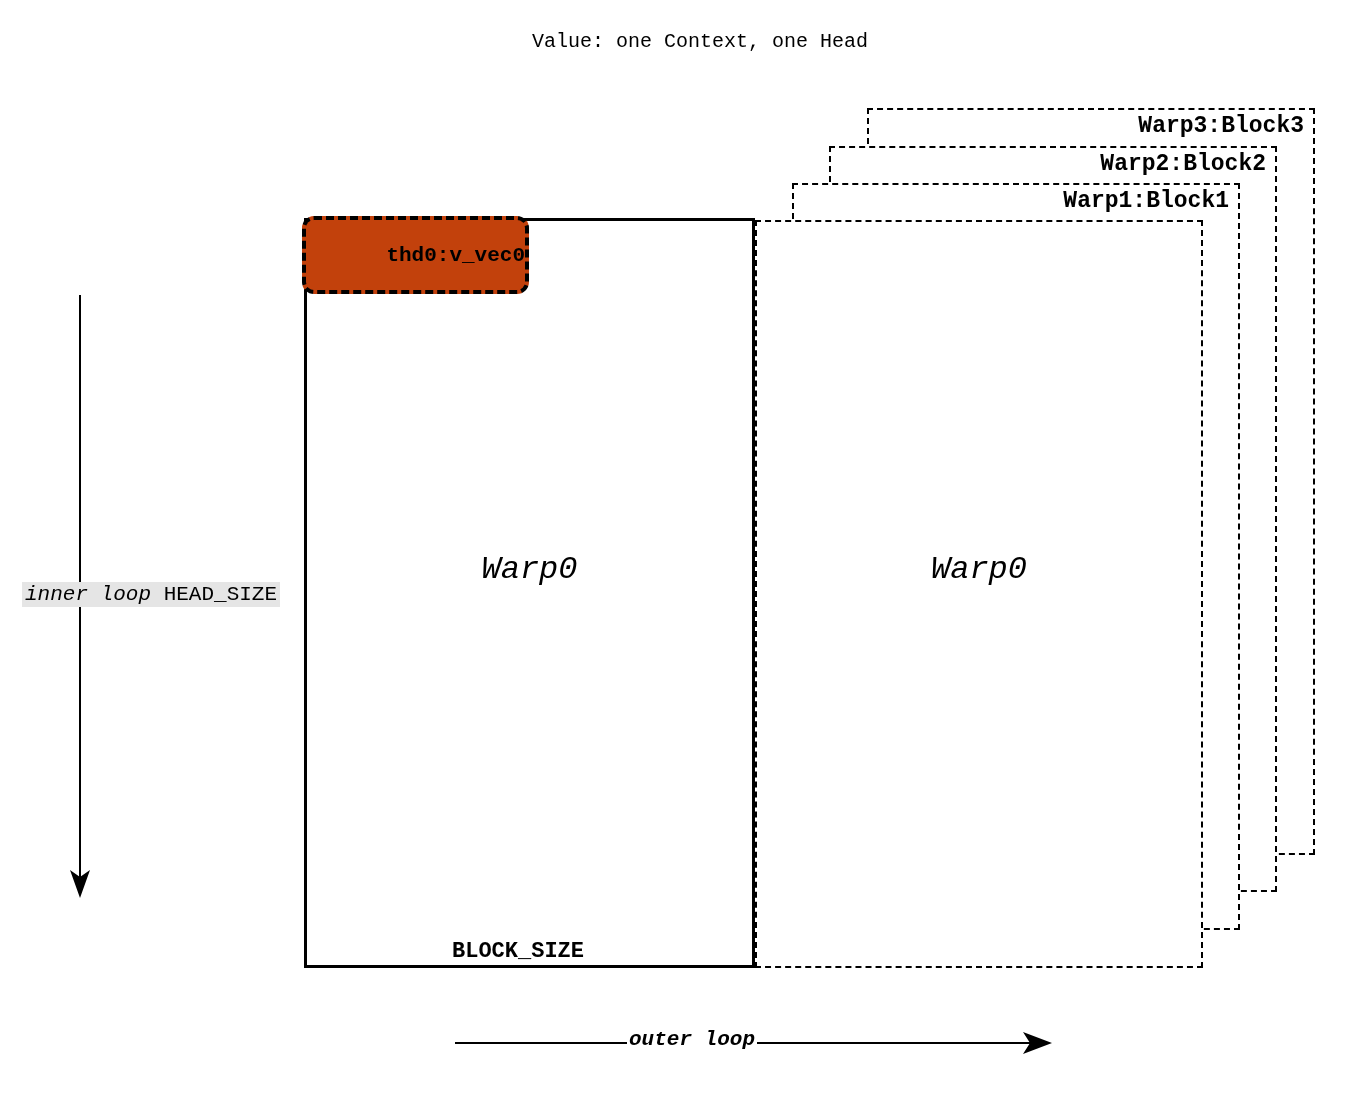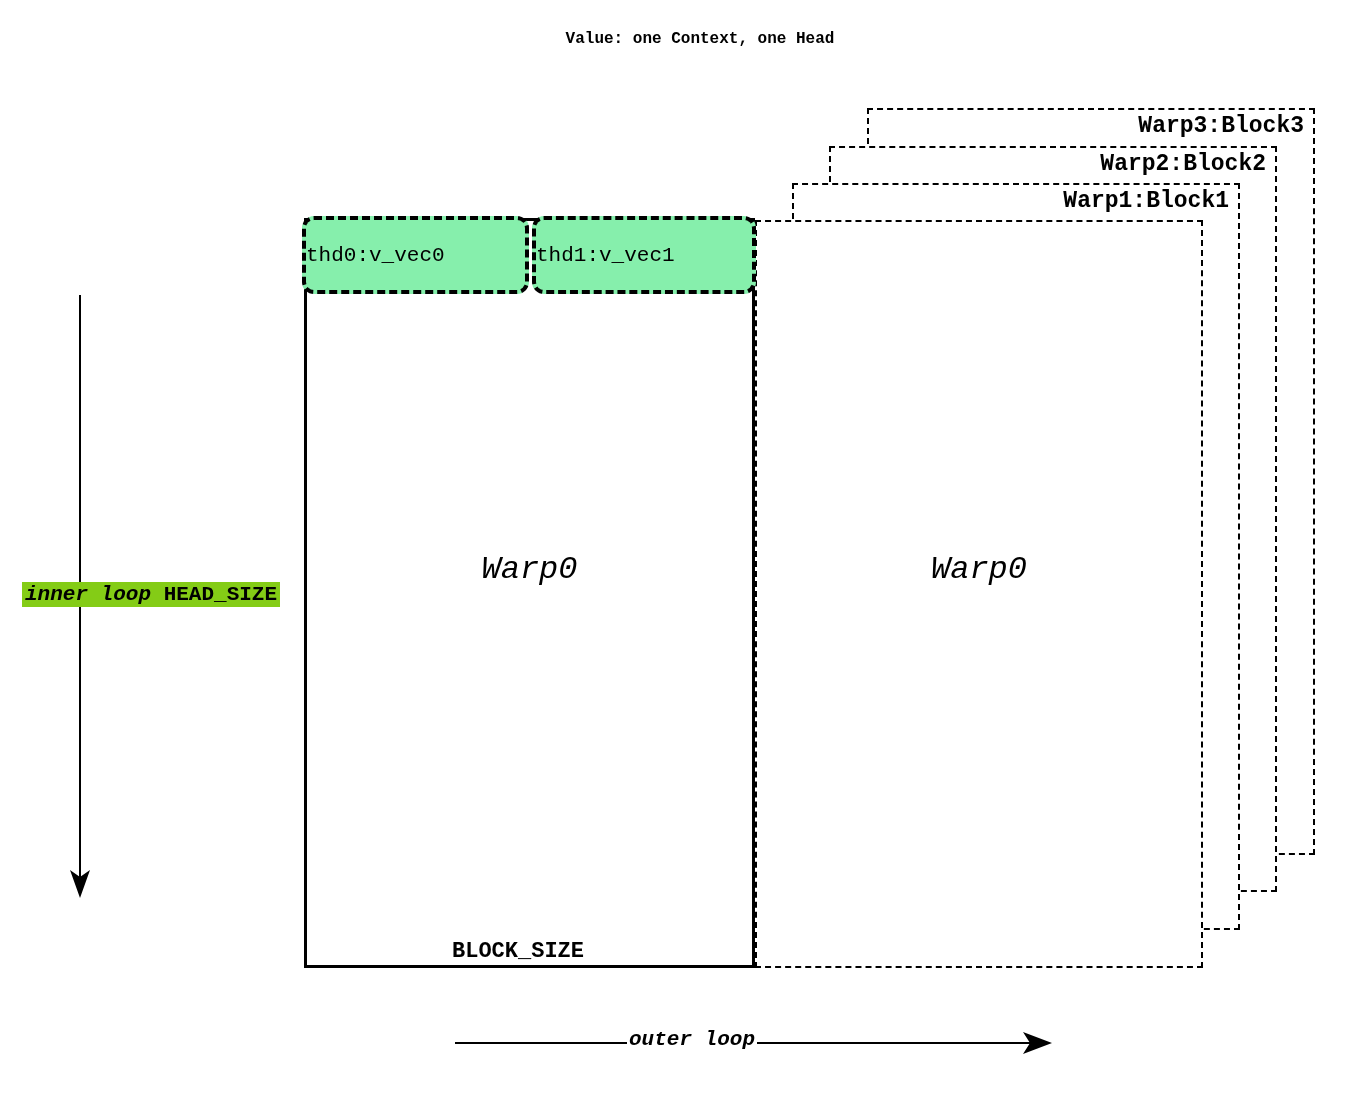--- a/index.html
+++ b/index.html
@@ -6,21 +6,21 @@
   #canvas{
     position:relative;
     width:1364px;height:1098px;
     background:#ffffff;
     font-family:"Liberation Mono","DejaVu Sans Mono",monospace;
     color:#000;
     overflow:hidden;
   }
   .abs{position:absolute;}
   .title{
-    font-size:16px;font-weight:bold;text-align:center;
+    font-size:20px;font-weight:normal;text-align:center;
     left:400px;top:30px;width:600px;
   }
   
   .stack-panel{
     background:#fff;border:2px dashed #000;box-sizing:border-box;
   }
   .stack-label{
     position:absolute;top:3px;right:9px;
     font-size:23px;font-weight:bold;white-space:nowrap;
   }
@@ -36,32 +36,32 @@
   }
   .big-label{
     font-size:32px;font-weight:normal;font-style:italic;
     text-align:center;line-height:43px;white-space:nowrap;
   }
   .big-label span{display:block;}
   #block0-big{left:304px;top:548px;width:451px;}
   #block4-big{left:755px;top:548px;width:448px;}
   
   .vec-cell{
-    background:#86efac;border:4px dashed #000;border-radius:12px;
+    background:#c2410c;border:4px dashed #000;border-radius:12px;
     box-sizing:border-box;height:78px;
-    display:flex;align-items:center;justify-content:flex-start;
-    font-size:21px;font-weight:normal;white-space:nowrap;
+    display:flex;align-items:center;justify-content:flex-end;
+    font-size:21px;font-weight:bold;white-space:nowrap;
   }
   .vec-left{left:302px;width:227px;}
   .vec-right{left:532px;width:224px;}
   .row1{top:216px;} .row2{top:441px;} .row3{top:741px;}
   
   .inner-label{
-    left:22px;top:582px;padding:1px 3px;background:#84cc16;
-    font-size:21px;font-weight:bold;white-space:nowrap;
+    left:22px;top:582px;padding:1px 3px;background:#e5e5e5;
+    font-size:21px;font-weight:normal;white-space:nowrap;
   }
   .inner-label .it{font-style:italic;}
   .block-size-label{
     left:452px;top:939px;font-size:22px;font-weight:bold;white-space:nowrap;
   }
   .outer-label{
     left:627px;top:1028px;width:130px;text-align:center;
     background:#fff;font-size:21px;font-weight:bold;font-style:italic;
     white-space:nowrap;
   }
@@ -84,23 +84,20 @@
     <div class="stack-label">Warp1:Block1</div>
   </div>
 
   <div class="abs block4-panel"></div>
 
   <div class="abs block0-panel"></div>
 
   <div class="abs vec-cell vec-left row1">
     <span>thd0:v_vec0</span>
   </div>
-  <div class="abs vec-cell vec-right row1">
-    <span>thd1:v_vec1</span>
-  </div>
 
 
 
   <div class="abs big-label" id="block0-big">
     <span>Warp0</span>
   </div>
   <div class="abs big-label" id="block4-big">
     <span>Warp0</span>
   </div>
 

